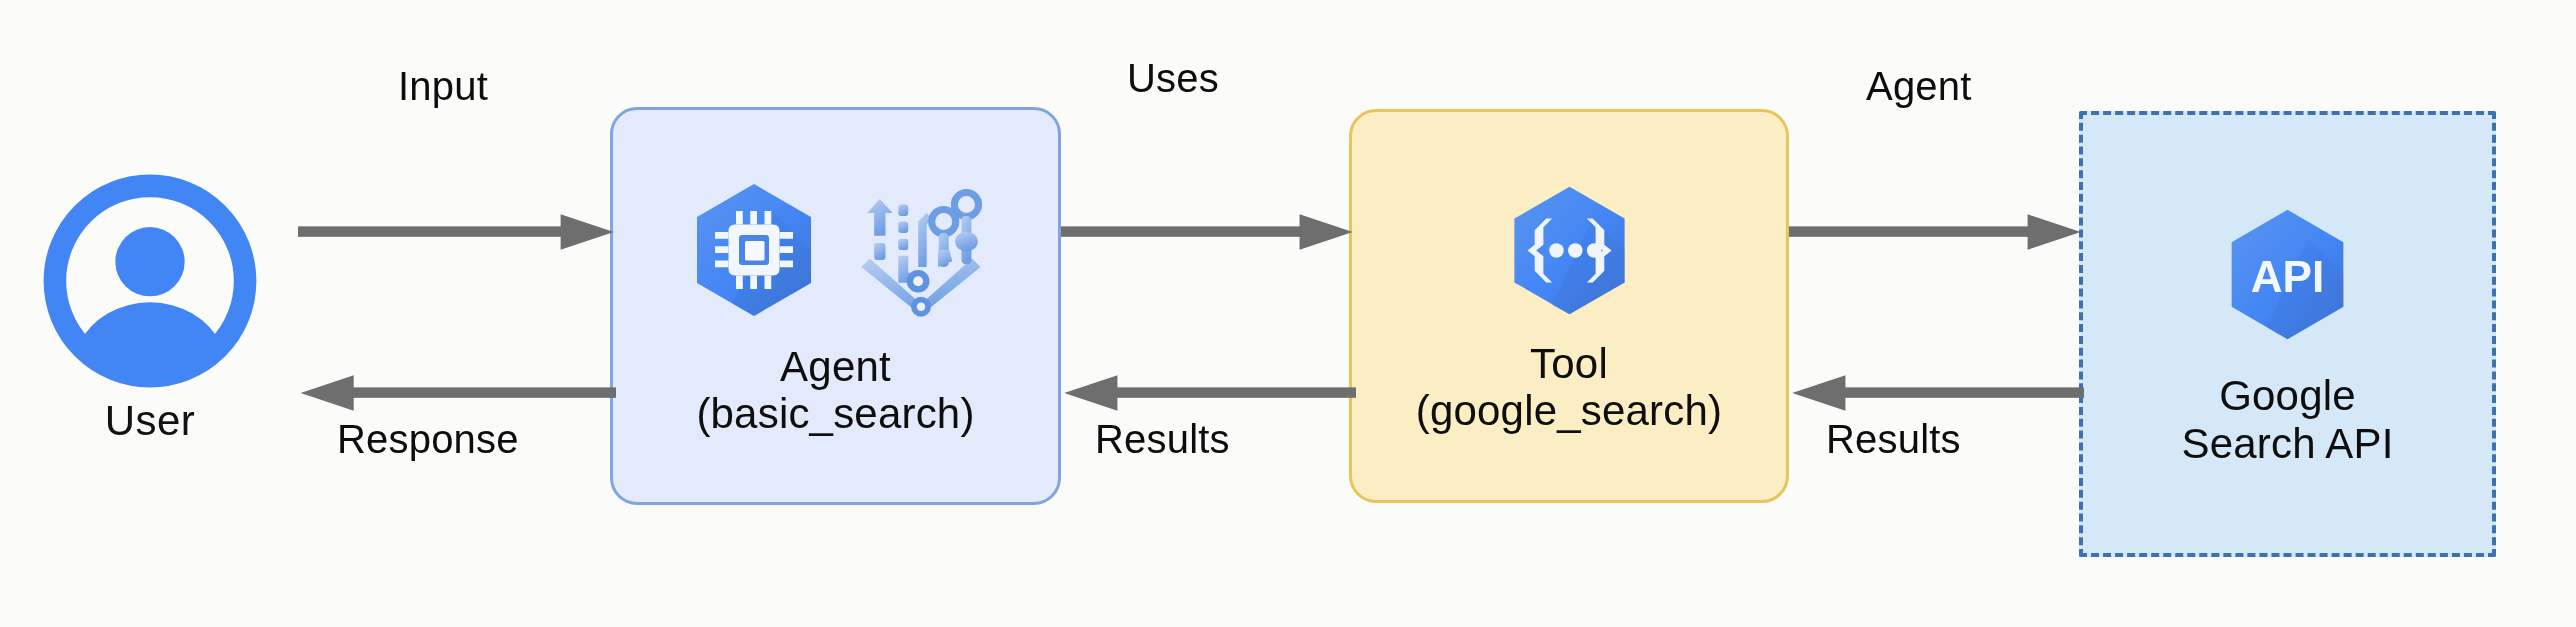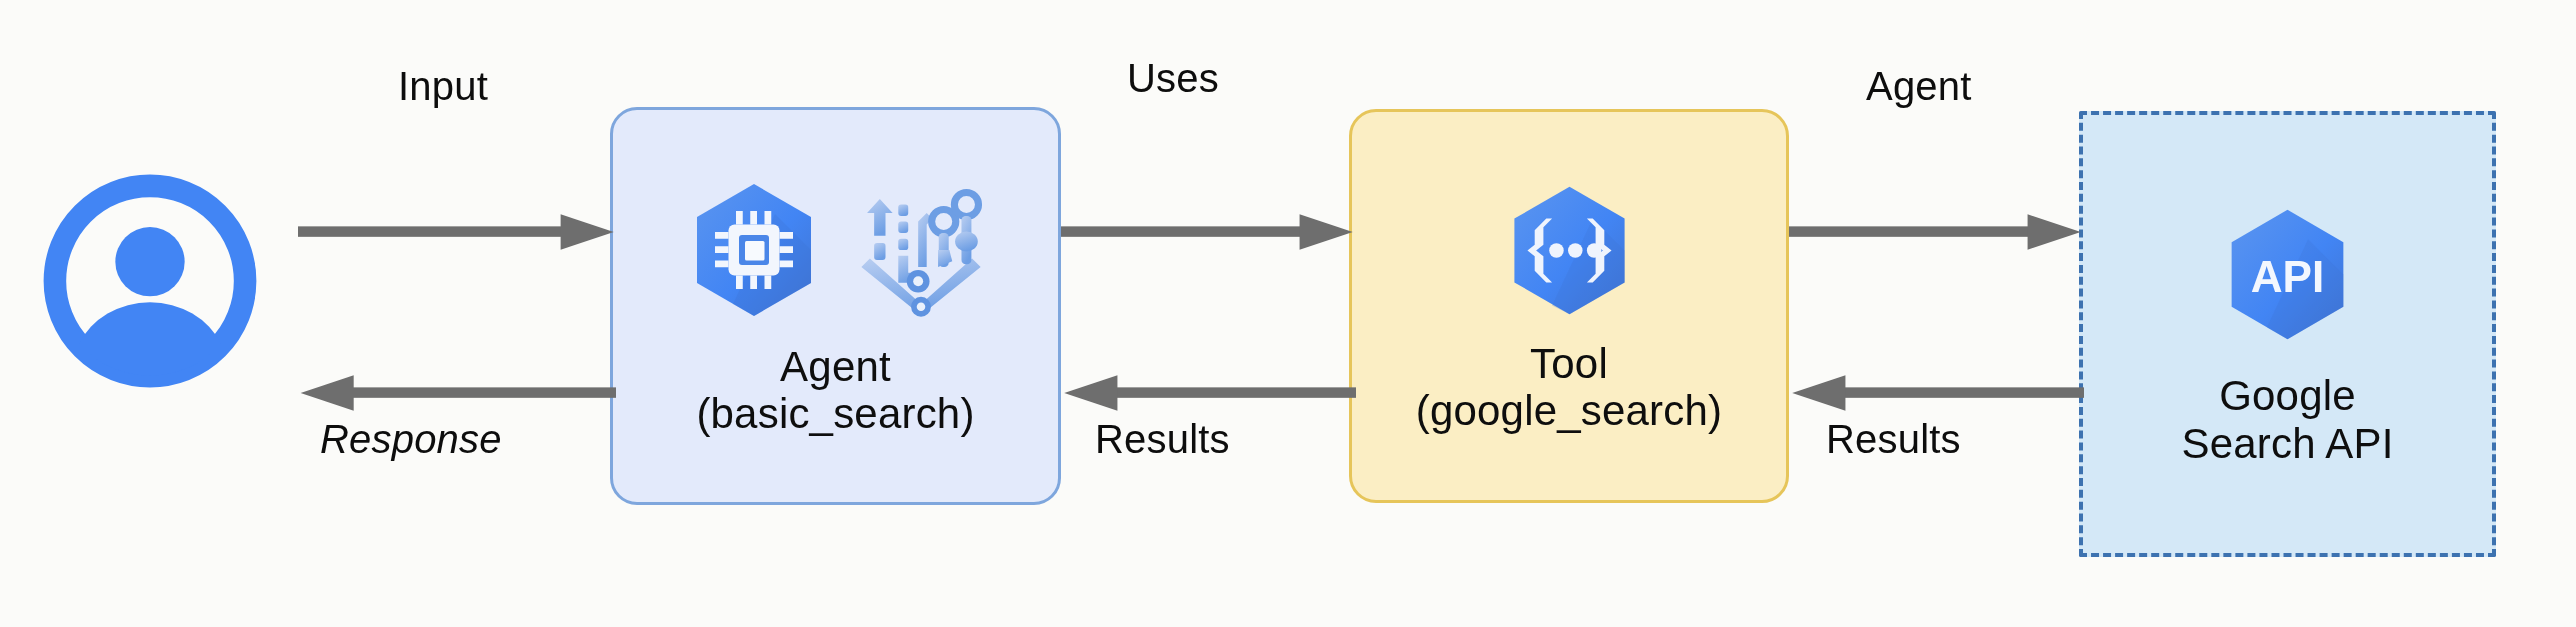--- a/index.html
+++ b/index.html
@@ -113,20 +113,21 @@
 <body>
 
 <div id="canvas">
 
   <div id="user-node">
     <svg id="user-icon" viewBox="0 0 268 268">
       <circle cx="134" cy="134" r="118" fill="none" stroke="#4285f4" stroke-width="28"></circle>
       <circle cx="134" cy="110" r="43" fill="#4285f4"></circle>
       <path d="M46 212 A 96 86 0 0 1 222 212 A 118 118 0 0 1 46 212 Z" fill="#4285f4"></path>
     </svg>
+    <div id="user-label">User</div>
   </div>
 
   <div class="node-box" id="agent-box">
     <div class="node-icon-row">
 
       <svg width="150" height="150" viewBox="0 0 100 100">
         <defs>
           <linearGradient id="hexg1" x1="0" y1="0" x2="1" y2="1">
             <stop offset="0%" stop-color="#5b95ef"></stop>
             <stop offset="55%" stop-color="#4285f4"></stop>
@@ -241,21 +242,21 @@
   <svg class="arrow-svg" style="left:298px; top:211px; width:319px; height:42px;" viewBox="0 0 396 52">
     <rect x="0" y="19" width="330" height="13" fill="#6e6e6e"></rect>
     <path d="M326 4 L392 26 L326 48 Z" fill="#6e6e6e"></path>
   </svg>
   <div class="arrow-label" style="left:378px; top:64px;margin-left:20px;">Input</div>
 
   <svg class="arrow-svg" style="left:299px; top:372px; width:317px; height:42px;" viewBox="0 0 394 52">
     <rect x="64" y="19" width="330" height="13" fill="#6e6e6e"></rect>
     <path d="M68 4 L2 26 L68 48 Z" fill="#6e6e6e"></path>
   </svg>
-  <div class="arrow-label" style="left:320px; top:417px;font-style:italic;">Response</div>
+  <div class="arrow-label" style="left:337px; top:417px;">Response</div>
 
   <svg class="arrow-svg" style="left:1061px; top:211px; width:295px; height:42px;" viewBox="0 0 366 52">
     <rect x="0" y="19" width="300" height="13" fill="#6e6e6e"></rect>
     <path d="M296 4 L362 26 L296 48 Z" fill="#6e6e6e"></path>
   </svg>
   <div class="arrow-label" style="left:1127px; top:56px;">Uses</div>
 
   <svg class="arrow-svg" style="left:1061px; top:372px; width:295px; height:42px;" viewBox="0 0 366 52">
     <rect x="66" y="19" width="300" height="13" fill="#6e6e6e"></rect>
     <path d="M70 4 L4 26 L70 48 Z" fill="#6e6e6e"></path>

